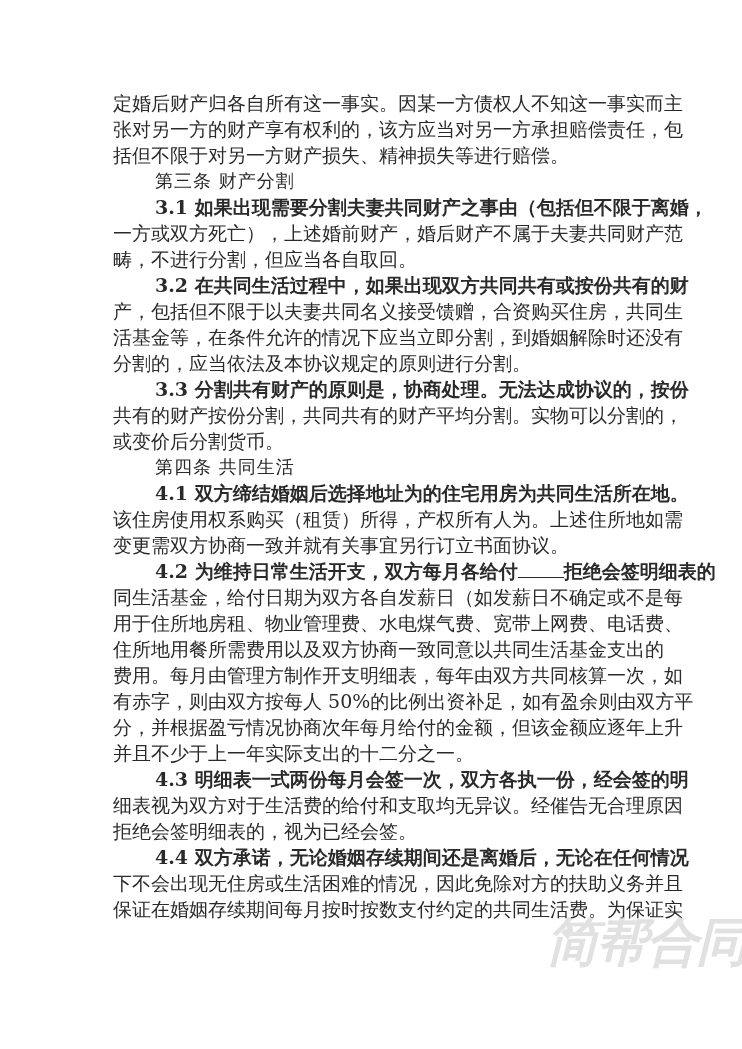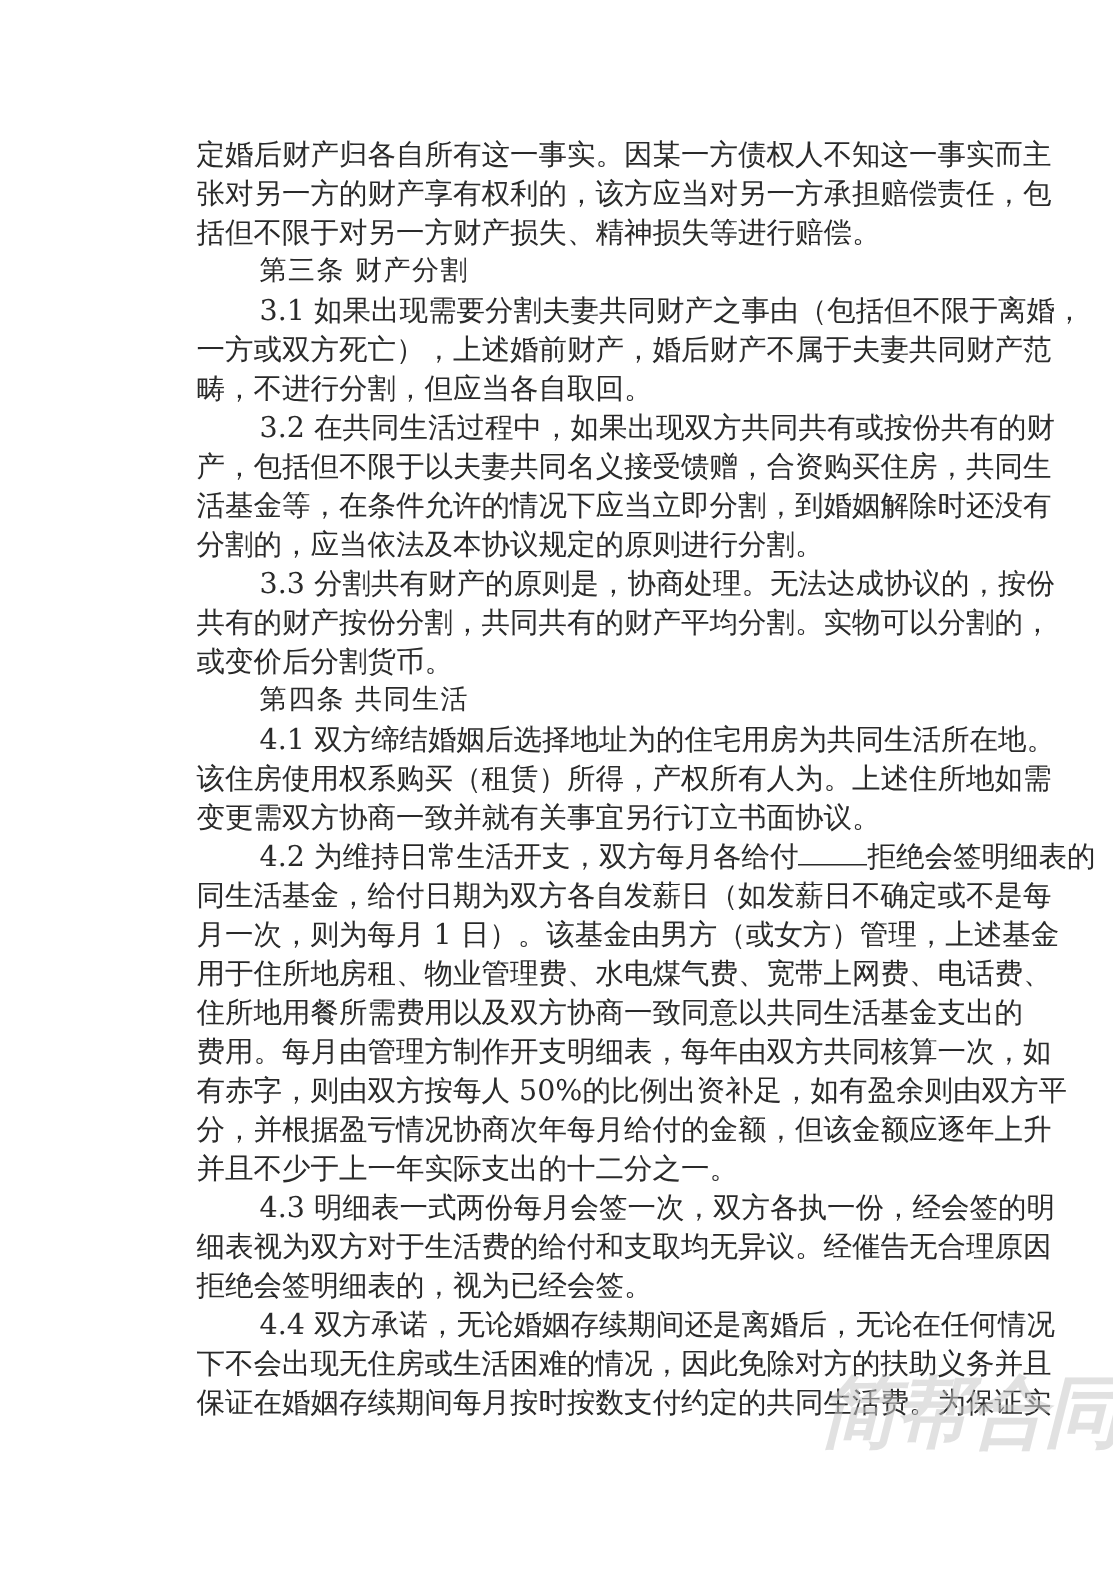--- a/index.html
+++ b/index.html
@@ -10,40 +10,41 @@
     body {
       width: 742px;
       height: 1049px;
       position: relative;
       overflow: hidden;
       font-family: "DejaVu Serif", "Liberation Serif", serif;
       color: #2a2a2a;
     }
     .page {
       position: absolute;
-      left: 131px;
+      left: 113px;
       top: 90px;
       width: 518px;
     }
     .line {
       height: 26px;
       line-height: 26px;
       font-size: 19px;
       white-space: nowrap;
       text-align: justify;
       text-align-last: justify;
       letter-spacing: 0px;
       overflow: visible;
     }
     .line.last {
       text-align-last: left;
     }
     .line.indent {
       padding-left: 42px;
       box-sizing: border-box;
+      font-weight: bold;
     }
     .heading {
       height: 26px;
       line-height: 26px;
       font-size: 18px;
       padding-left: 42px;
       white-space: nowrap;
       letter-spacing: 1px;
     }
     .blank {
@@ -110,21 +111,20 @@
   <div class="heading">第四条 共同生活</div>
 
   <div class="line indent">4.1 双方缔结婚姻后选择地址为的住宅用房为共同生活所在地。</div>
   <div class="line">该住房使用权系购买（租赁）所得，产权所有人为。上述住所地如需</div>
   <div class="line last">变更需双方协商一致并就有关事宜另行订立书面协议。</div>
 
   <div class="line indent">
     <span>4.2 为维持日常生活开支，双方每月各给付</span><span class="blank"></span><span>拒绝会签明细表的</span>
   </div>
   <div class="line">同生活基金，给付日期为双方各自发薪日（如发薪日不确定或不是每</div>
-  <div class="line">月一次，则为每月 1 日）。该基金由男方（或女方）管理，上述基金</div>
   <div class="line">用于住所地房租、物业管理费、水电煤气费、宽带上网费、电话费、</div>
   <div class="line">住所地用餐所需费用以及双方协商一致同意以共同生活基金支出的</div>
   <div class="line">费用。每月由管理方制作开支明细表，每年由双方共同核算一次，如</div>
   <div class="line">有赤字，则由双方按每人 50%的比例出资补足，如有盈余则由双方平</div>
   <div class="line">分，并根据盈亏情况协商次年每月给付的金额，但该金额应逐年上升</div>
   <div class="line last">并且不少于上一年实际支出的十二分之一。</div>
 
   <div class="line indent">4.3 明细表一式两份每月会签一次，双方各执一份，经会签的明</div>
   <div class="line">细表视为双方对于生活费的给付和支取均无异议。经催告无合理原因</div>
   <div class="line last">拒绝会签明细表的，视为已经会签。</div>

